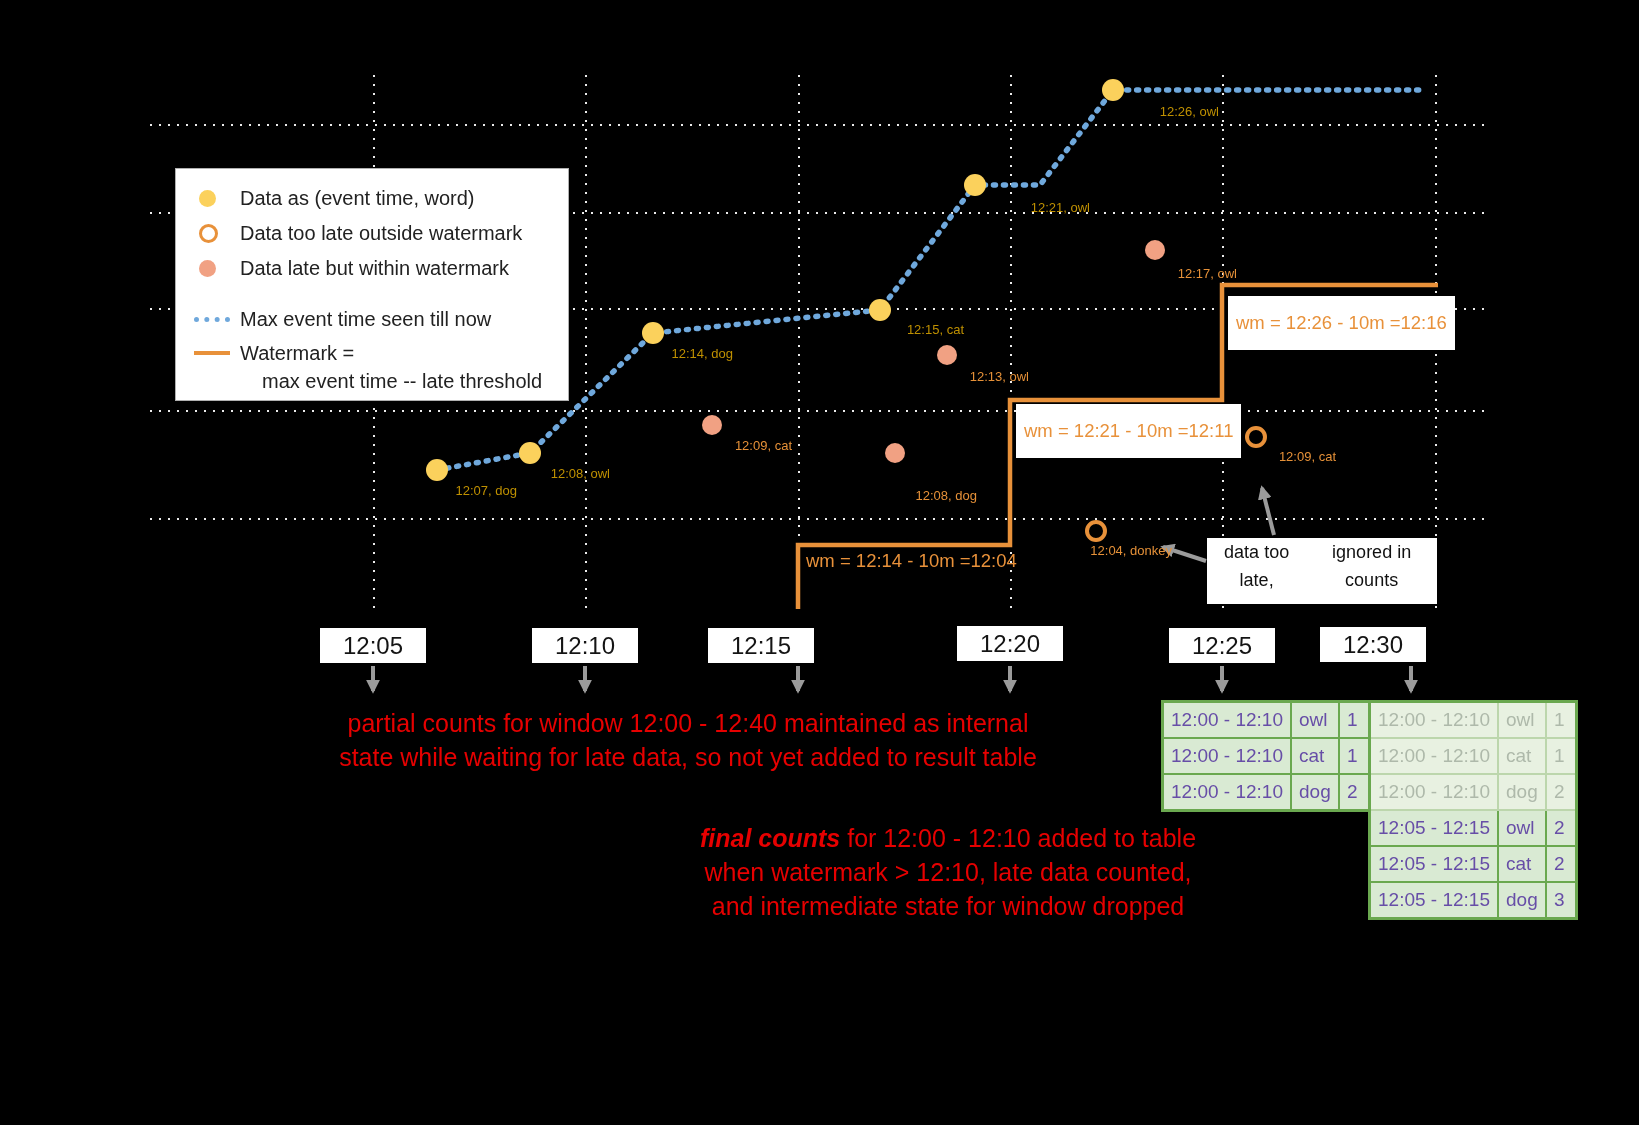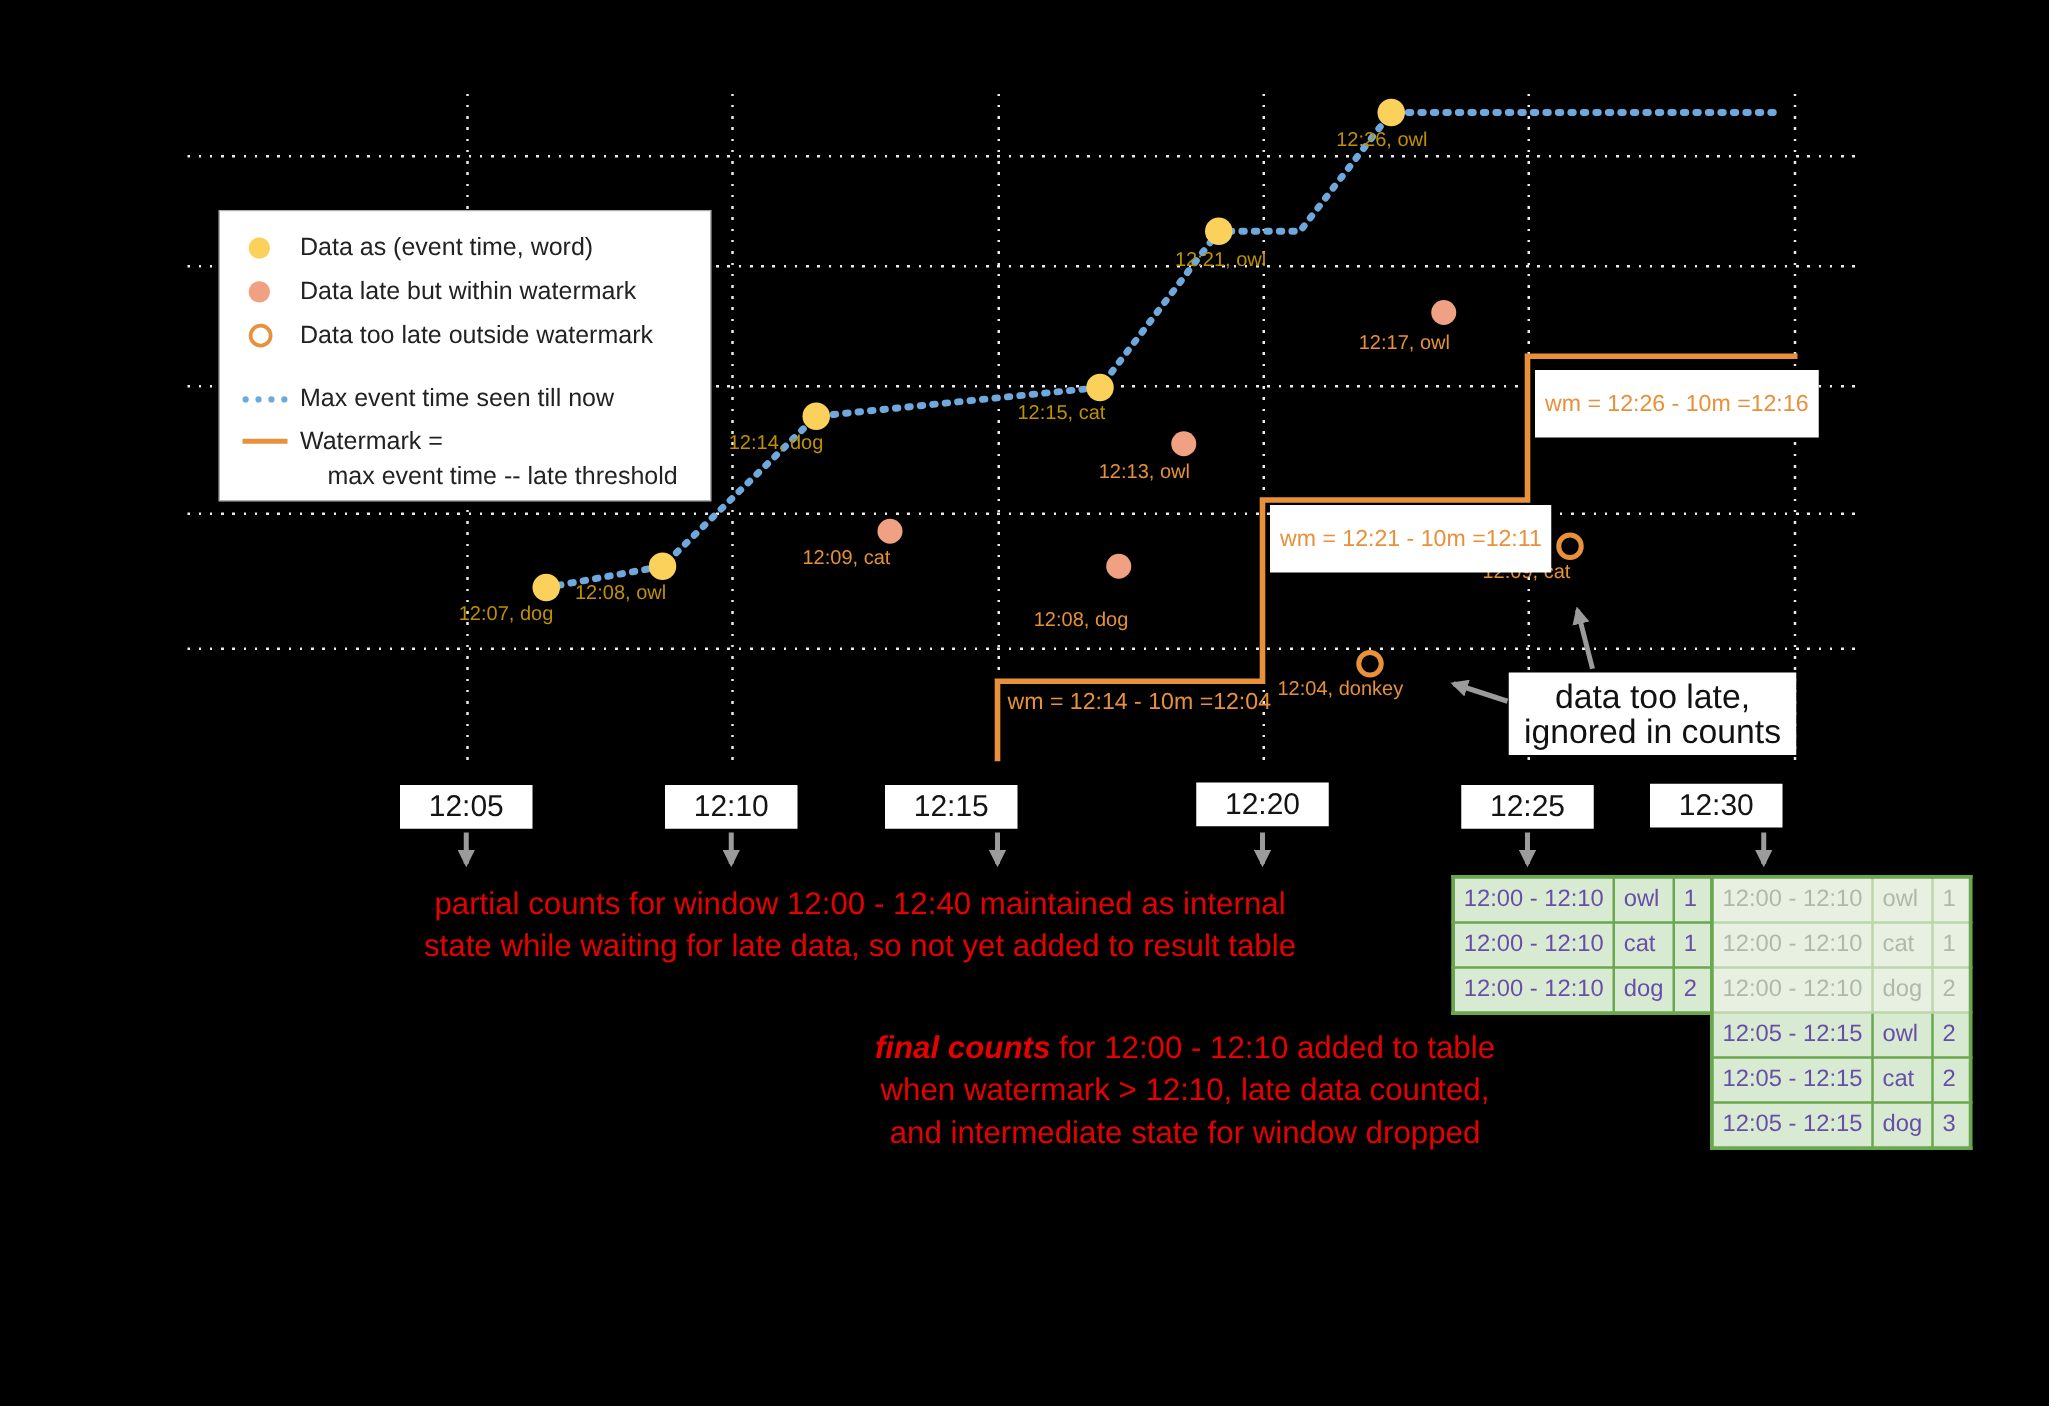--- a/index.html
+++ b/index.html
@@ -15,21 +15,21 @@
   
   svg.overlay { position:absolute; left:0; top:0; pointer-events:none; }
   .blue-line { fill:none; stroke:#6fa8dc; stroke-width:5.5; stroke-dasharray:2 8; stroke-linecap:round; }
   .orange-line { fill:none; stroke:#e8913a; stroke-width:4.5; }
   .gray-arrow { stroke:#9b9b9b; stroke-width:4; }
   
   .dot { position:absolute; border-radius:50%; }
   .dot.on-time { width:22px; height:22px; background:#fbd15c; }
   .dot.late { width:20px; height:20px; background:#f1a183; }
   .dot.too-late { width:22px; height:22px; background:#000; border:4px solid #e8913a; box-sizing:border-box; }
-  .pt-label { position:absolute; width:150px; text-align:left; font-size:16px; white-space:nowrap; }
+  .pt-label { position:absolute; width:150px; text-align:right; font-size:13px; white-space:nowrap; }
   .pt-label.on-time { color:#bf9000; }
   .pt-label.late { color:#e69138; }
   
   .legend { position:absolute; left:175px; top:168px; width:394px; height:233px;
     background:#fff; border:1px solid #b0b0b0; box-sizing:border-box;
     padding:12px 0 0 18px; color:#222; font-size:20px; }
   .lg-row { display:flex; align-items:center; height:35px; }
   .lg-swatch { flex:0 0 46px; display:flex; align-items:center; }
   .lg-dot { width:17px; height:17px; border-radius:50%; margin-left:5px; }
   .lg-dot.yellow { background:#fbd15c; }
@@ -43,22 +43,22 @@
   .lg-wm-text { line-height:28px; }
   .lg-wm-text .indent { padding-left:22px; }
   
   .wm-label { position:absolute; color:#e8913a; font-size:18.5px; white-space:nowrap; }
   .wm-label.boxed { background:#fff; padding:16px 8px; }
   
   .tick-box { position:absolute; width:106px; height:35px; background:#fff; color:#141414;
     font-size:24px; display:flex; align-items:center; justify-content:center; }
   
   .note-box { position:absolute; left:1207px; top:538px; width:230px; height:66px; background:#fff;
-    color:#111; font-size:27px; line-height:28px; text-align:center;
-    display:flex; flex-direction:column; justify-content:center; }
+    color:#111; font-size:18px; line-height:28px; text-align:center;
+    display:flex; flex-direction:row; justify-content:center; }
   .red-note { position:absolute; color:#e60000; text-align:center; font-size:25px; line-height:34px; }
   .red-note .em { font-weight:bold; font-style:italic;text-align:center; }
   
   .rtable { position:absolute; border-collapse:collapse; font-size:19px; border:3px solid #6aa84f;margin-left:41px; }
   .rtable td { border:2.5px solid #6aa84f; background:#d9ead3; color:#674ea7; padding:2px 7px; height:30px; white-space:nowrap; }
   .rtable td.win-cell { width:112px; }
   .rtable td.word-cell { width:32px; }
   .rtable td.cnt-cell { width:14px; }
   .rtable tr.faded td { color:#aeb9aa; border-color:#bcd6ac; background:#e8f1e1; }
 </style>
@@ -130,29 +130,29 @@
 
   <div class="legend">
     <div class="lg-row">
       <span class="lg-swatch">
           <span class="lg-dot yellow"></span>
         </span>
       <span>Data as (event time, word)</span>
     </div>
     <div class="lg-row">
       <span class="lg-swatch">
+          <span class="lg-dot open"></span>
+        </span>
+      <span>Data too late outside watermark</span>
+    </div>
+    <div class="lg-row">
+      <span class="lg-swatch">
           <span class="lg-dot salmon"></span>
         </span>
       <span>Data late but within watermark</span>
-    </div>
-    <div class="lg-row">
-      <span class="lg-swatch">
-          <span class="lg-dot open"></span>
-        </span>
-      <span>Data too late outside watermark</span>
     </div>
     <div class="lg-row lines">
       <span class="lg-swatch">
           <span class="lg-dash"></span>
         </span>
       <span>Max event time seen till now</span>
     </div>
     <div class="lg-wm">
       <span class="lg-swatch">
           <span class="lg-solid"></span>

